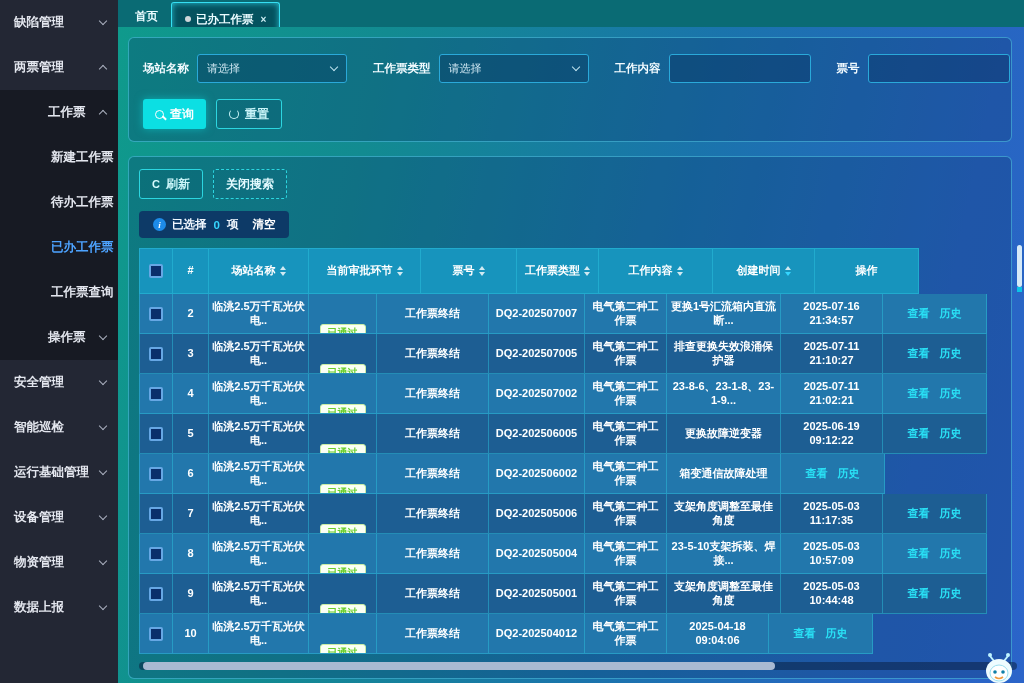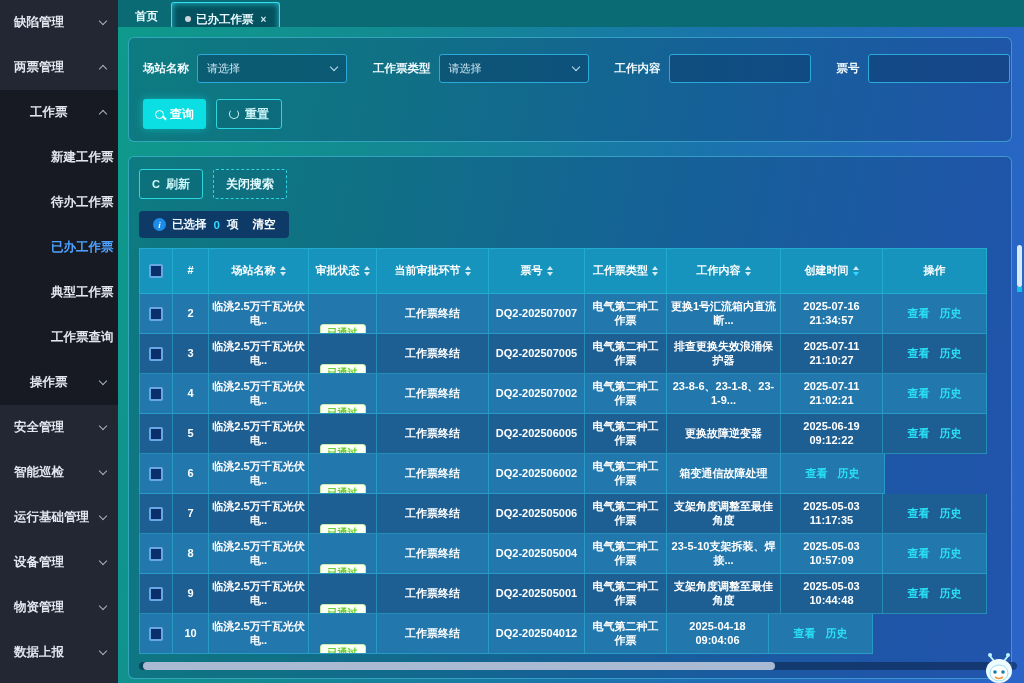--- a/index.html
+++ b/index.html
@@ -5,21 +5,21 @@
   * { margin:0; padding:0; box-sizing:border-box; }
   html,body { width:1024px; height:683px; overflow:hidden;
     font-family:"Liberation Sans","DejaVu Sans",sans-serif; }
   .app { display:flex; width:1024px; height:683px; }
 
   
   .sidebar { width:118px; height:683px; background:#232734; flex-shrink:0; }
   .side-item { height:45px; display:flex; align-items:center; cursor:pointer;
     color:#e3e6ee; font-size:12.5px; font-weight:700; position:relative; }
   .side-item.lv1 { padding-left:14px; }
-  .side-item.lv2 { padding-left:30px; }
+  .side-item.lv2 { padding-left:48px; }
   .side-item.lv3 { padding-left:51px; }
   .side-item.insub { background:#171a23; }
   .side-item.active { color:#4da3ff; }
   .chev { position:absolute; right:12px; width:6px; height:6px;
     border-right:1.5px solid #aab0bf; border-bottom:1.5px solid #aab0bf; }
   .chev.down { transform:rotate(45deg); margin-top:-3px; }
   .chev.up   { transform:rotate(-135deg); margin-top:3px; }
 
   
   .main { position:relative; width:906px; height:683px; display:flex; flex-direction:column; }
@@ -132,23 +132,20 @@
         <div class="side-item lv3 insub">
           <span class="side-label">新建工作票</span>
         </div>
         <div class="side-item lv3 insub">
           <span class="side-label">待办工作票</span>
         </div>
         <div class="side-item lv3 insub active">
           <span class="side-label">已办工作票</span>
         </div>
         <div class="side-item lv3 insub">
-          <span class="side-label">典型工作票</span>
-        </div>
-        <div class="side-item lv3 insub">
           <span class="side-label">工作票查询</span>
         </div>
         <div class="side-item lv2 insub">
           <span class="side-label">操作票</span>
           <span class="chev down"></span>
         </div>
         <div class="side-item lv1">
           <span class="side-label">安全管理</span>
           <span class="chev down"></span>
         </div>
@@ -248,27 +245,20 @@
           <div class="thead">
               <div class="trow">
                 <div class="cell" style="width: 34px;">
                   <span class="cbox"></span>
                 </div>
                 <div class="cell" style="width: 36px;">
                   <span>#</span>
                 </div>
                 <div class="cell" style="width: 100px;">
                   <span>场站名称</span>
-                  <span class="sort">
-                    <b class="up"></b>
-                    <b class="dn"></b>
-                  </span>
-                </div>
-                <div class="cell" style="width: 68px;">
-                  <span>审批状态</span>
                   <span class="sort">
                     <b class="up"></b>
                     <b class="dn"></b>
                   </span>
                 </div>
                 <div class="cell" style="width: 112px;">
                   <span>当前审批环节</span>
                   <span class="sort">
                     <b class="up"></b>
                     <b class="dn"></b>

